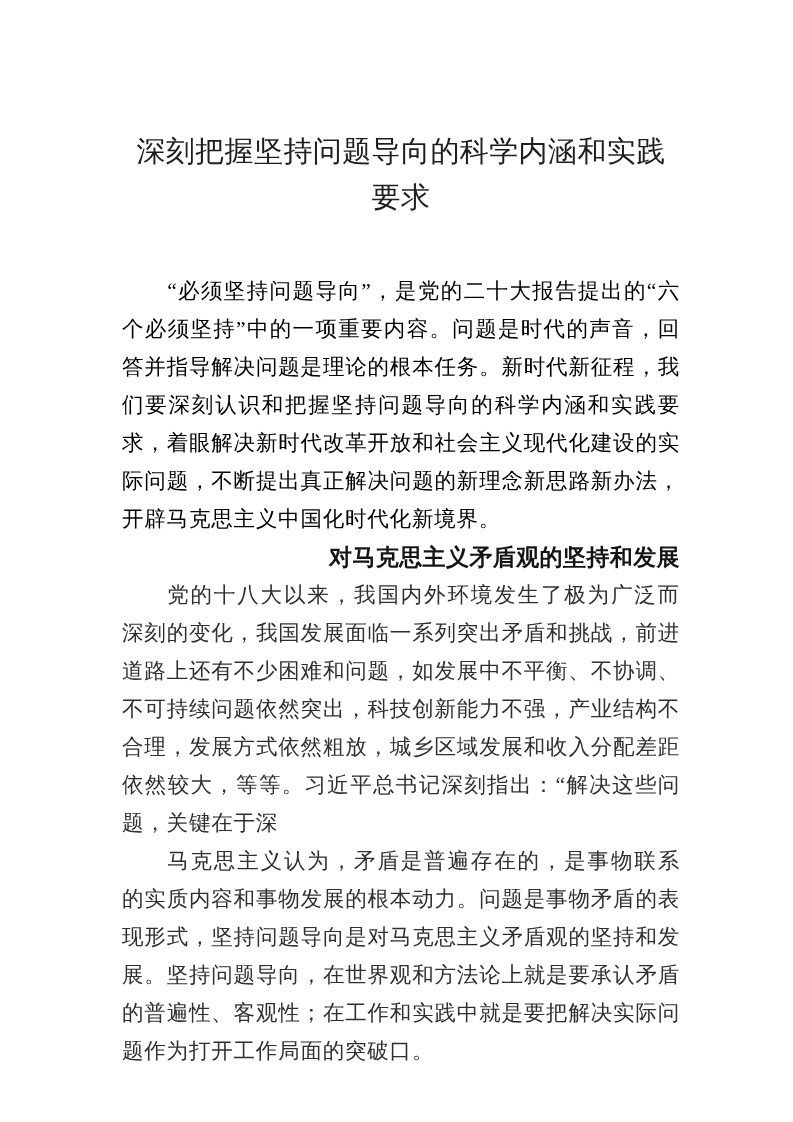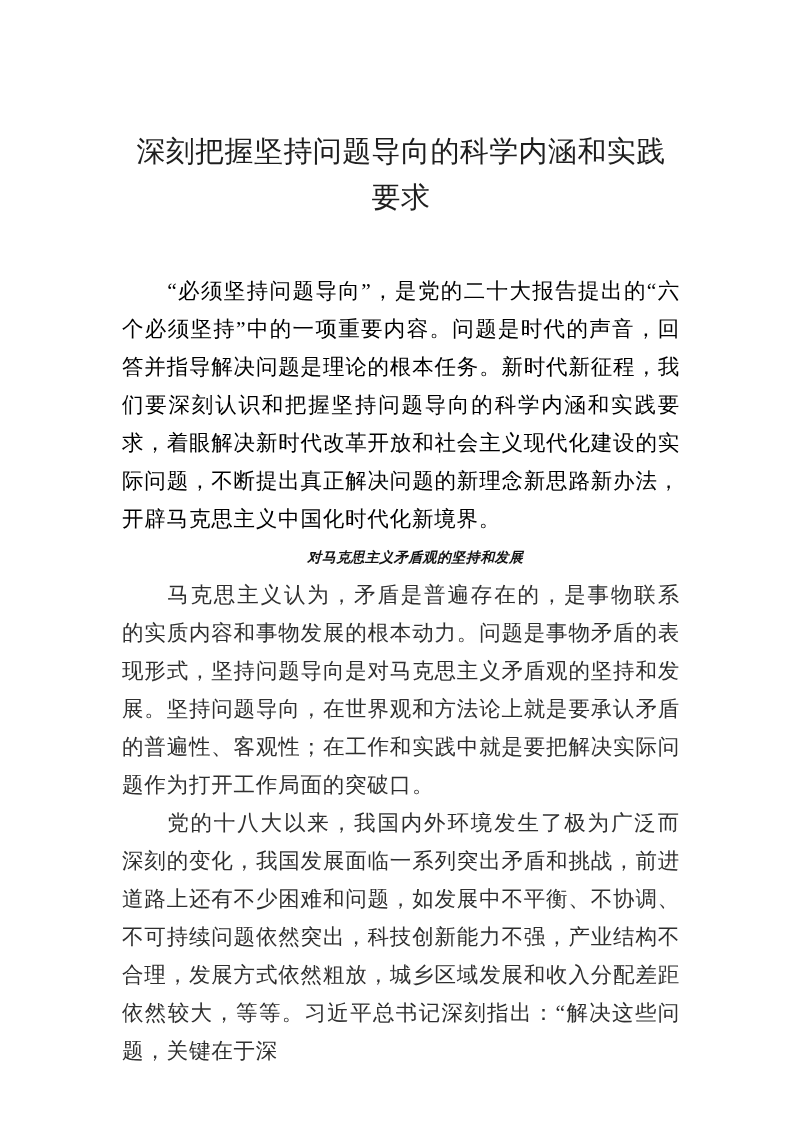--- a/index.html
+++ b/index.html
@@ -66,40 +66,39 @@
   .para + .para {
     margin-top: 0;
   }
 
   
   .section-heading {
     margin: 0;
     padding: 0;
     font-family: "Liberation Sans", "DejaVu Sans", sans-serif;
     font-weight: bold;
-    font-size: 14px;
+    font-size: 23px;
     line-height: 38px;
     letter-spacing: 0.4px;
     text-indent: 2.05em;
-    text-align: center;
+    text-align: right;
     color: #141414;
     word-break: break-all;
-    font-style: italic;
   }
 </style>
 </head>
 <body style="background: rgb(255, 255, 255);">
 
 <div class="page">
   <div class="content">
 
     <h1 class="doc-title" style="color: rgb(30, 30, 30);">深刻把握坚持问题导向的科学内涵和实践要求</h1>
 
     <p class="para first" style="color: #000000;">“必须坚持问题导向”，是党的二十大报告提出的“六个必须坚持”中的一项重要内容。问题是时代的声音，回答并指导解决问题是理论的根本任务。新时代新征程，我们要深刻认识和把握坚持问题导向的科学内涵和实践要求，着眼解决新时代改革开放和社会主义现代化建设的实际问题，不断提出真正解决问题的新理念新思路新办法，开辟马克思主义中国化时代化新境界。</p>
 
     <h2 class="section-heading" style="color: rgb(20, 20, 20);">对马克思主义矛盾观的坚持和发展</h2>
 
+    <p class="para" style="color: rgb(47, 47, 47);">党的十八大以来，我国内外环境发生了极为广泛而深刻的变化，我国发展面临一系列突出矛盾和挑战，前进道路上还有不少困难和问题，如发展中不平衡、不协调、不可持续问题依然突出，科技创新能力不强，产业结构不合理，发展方式依然粗放，城乡区域发展和收入分配差距依然较大，等等。习近平总书记深刻指出：“解决这些问题，关键在于深</p>
+
     <p class="para" style="color: rgb(47, 47, 47);">马克思主义认为，矛盾是普遍存在的，是事物联系的实质内容和事物发展的根本动力。问题是事物矛盾的表现形式，坚持问题导向是对马克思主义矛盾观的坚持和发展。坚持问题导向，在世界观和方法论上就是要承认矛盾的普遍性、客观性；在工作和实践中就是要把解决实际问题作为打开工作局面的突破口。</p>
-
-    <p class="para" style="color: rgb(47, 47, 47);">党的十八大以来，我国内外环境发生了极为广泛而深刻的变化，我国发展面临一系列突出矛盾和挑战，前进道路上还有不少困难和问题，如发展中不平衡、不协调、不可持续问题依然突出，科技创新能力不强，产业结构不合理，发展方式依然粗放，城乡区域发展和收入分配差距依然较大，等等。习近平总书记深刻指出：“解决这些问题，关键在于深</p>
 
   </div>
 </div>
 
 </body></html>

